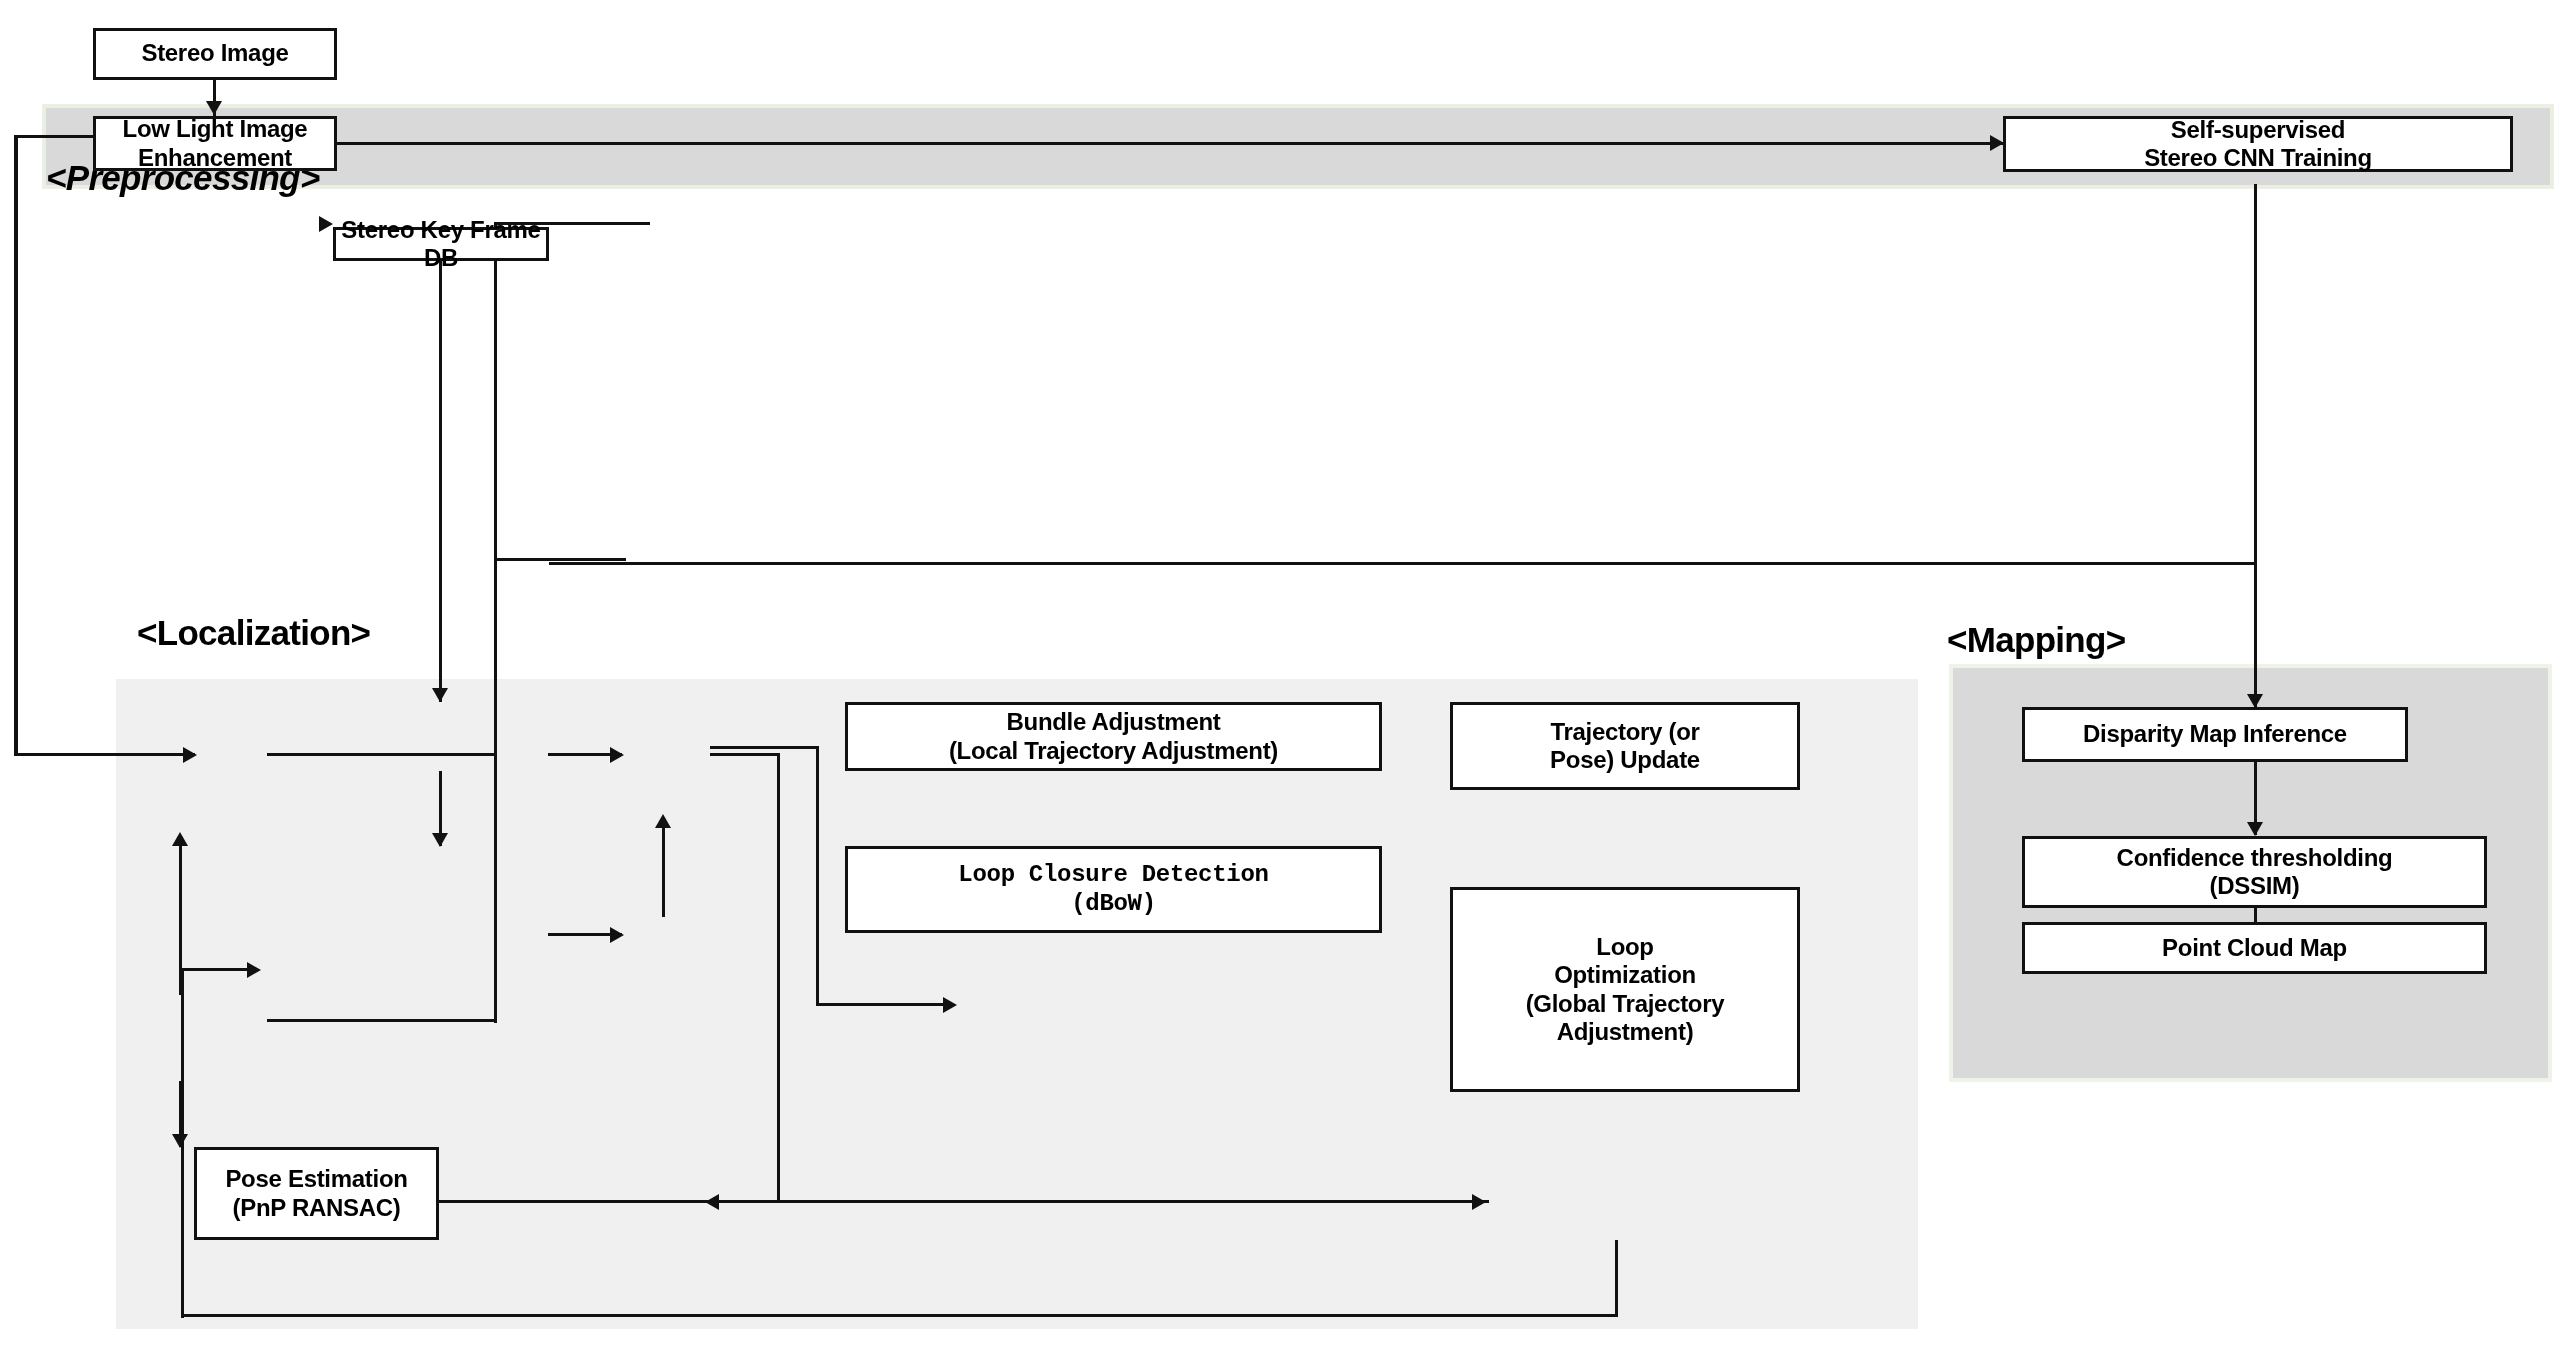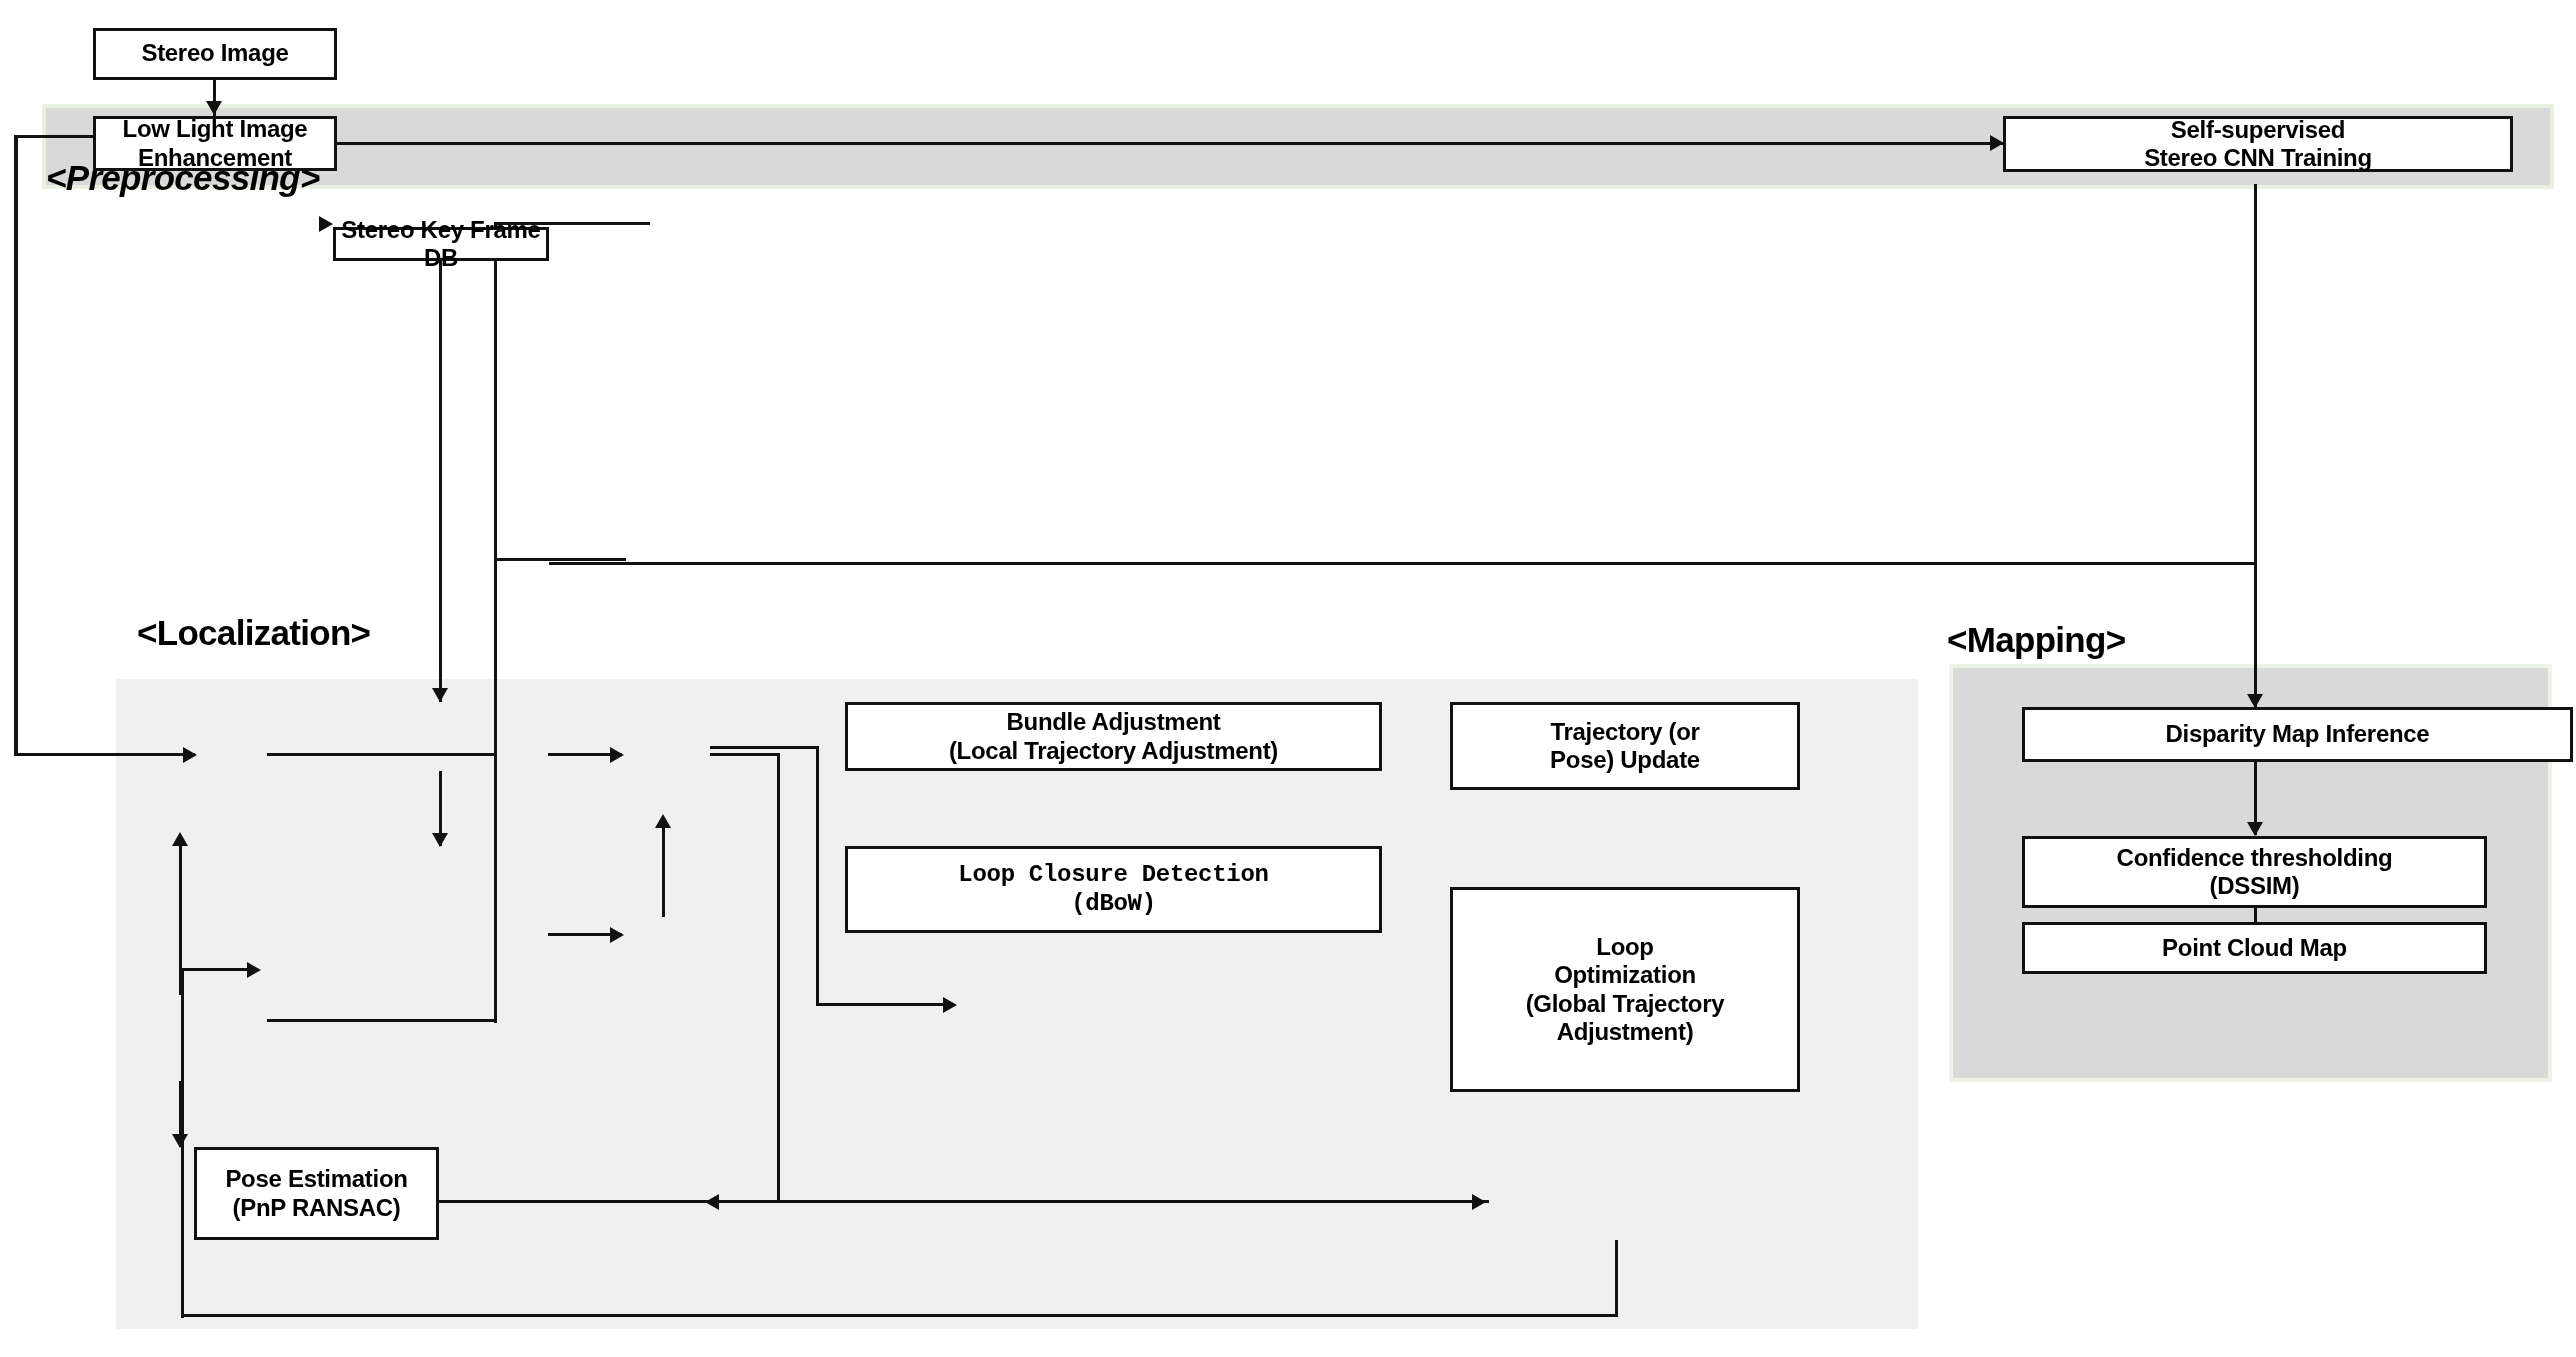--- a/index.html
+++ b/index.html
@@ -145,21 +145,21 @@
 
   <div class="node multiline" style="left:1450px;top:702px;width:350px;height:88px;white-space:pre-line;">Trajectory (or
 Pose) Update</div>
 
   <div class="node multiline" style="left:1450px;top:887px;width:350px;height:205px;white-space:pre-line;">Loop
 Optimization
 (Global Trajectory
 Adjustment)</div>
 
 
-  <div class="node" style="left:2022px;top:707px;width:551px;height:55px;">Disparity Map Inference</div>
+  <div class="node" style="left:2022px;top:707px;width:386px;height:55px;">Disparity Map Inference</div>
 
   <div class="node multiline" style="left:2022px;top:836px;width:465px;height:72px;white-space:pre-line;">Confidence thresholding
 (DSSIM)</div>
 
   <div class="node" style="left:2022px;top:922px;width:465px;height:52px;">Point Cloud Map</div>
 
 </div>
 
 
 </body></html>

